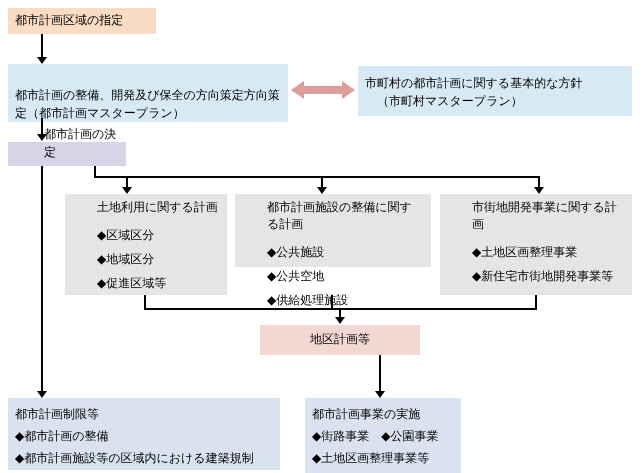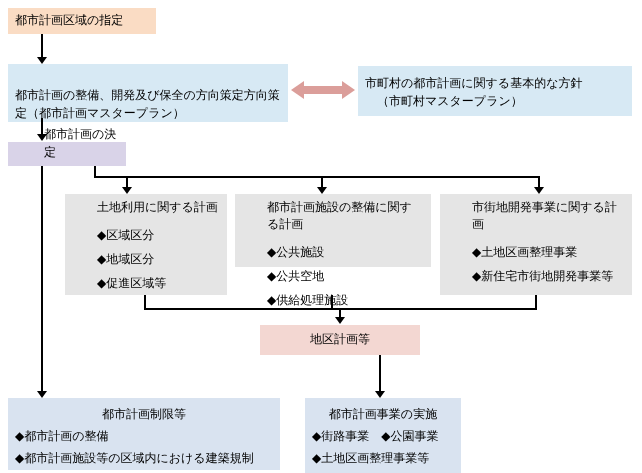--- a/index.html
+++ b/index.html
@@ -14,21 +14,21 @@
   .lavender { background:#d9d3e8;padding-left:36px; }
   .green    { background:#e5e5e5;padding-left:32px; }
   .pink     { background:#f3d7d2; }
   .bblue    { background:#d9e3f0; }
   .vcenter  { display:flex; align-items:flex-end; }
   .ccenter  { display:flex; align-items:flex-start; justify-content:center; }
   .g-title  { line-height:17px; }
   .g-items  { margin-top:7px; }
   .g-items div { line-height:24px; }
   .b-items div { line-height:22px; }
-  .b-title  { line-height:22px;text-align:center; }
+  .b-title  { line-height:22px; }
   .indent   { padding-left:12px; }
 
   
   .vl { position:absolute; width:2px; background:#000; }
   .hl { position:absolute; height:2px; background:#000; }
   .ah { position:absolute; width:0; height:0;
         border-left:5px solid transparent; border-right:5px solid transparent;
         border-top:7px solid #000; }
 
   

